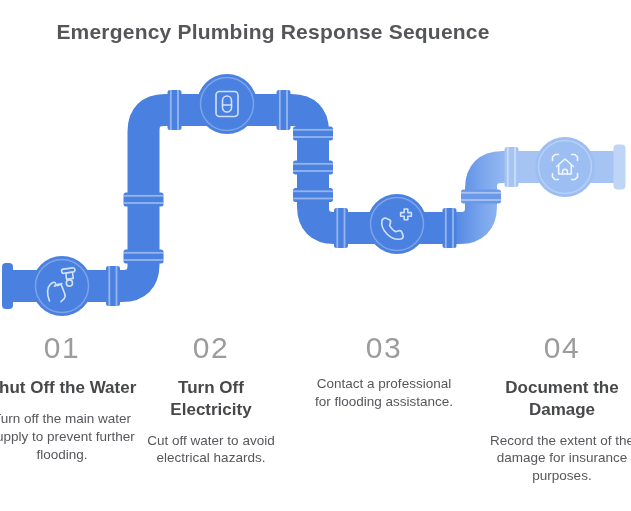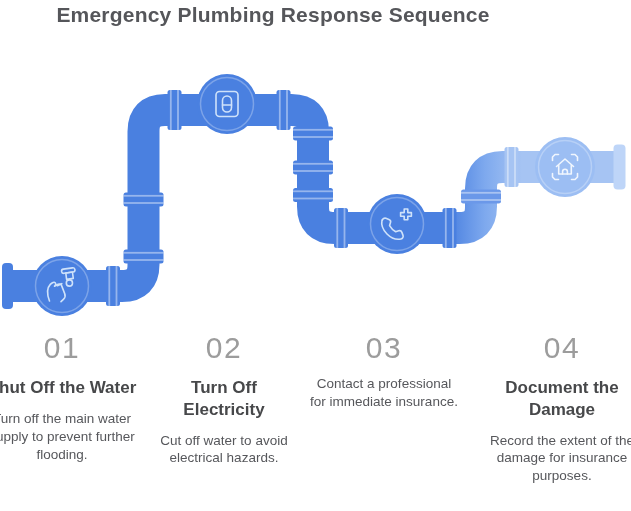--- a/index.html
+++ b/index.html
@@ -2,27 +2,27 @@
 <html style="--pipe-main: #4a80e0; --pipe-light: #a6c4f3; --pipe-cap-light: #bed5f8; --circle-light: #9cbef3; --icon-stroke: #cfe2fa; --title-color: #55565a; --number-color: #9c9c9c; --heading-color: #47484a; --body-color: #56575b;"><head>
 <meta charset="utf-8">
 <style>
   html,body{margin:0;padding:0;}
   body{
     width:631px;height:511px;position:relative;overflow:hidden;
     background:#ffffff;
     font-family:"Liberation Sans", sans-serif;
   }
   .title{
-    position:absolute;top:3px;left:0;width:546px;text-align:center;
+    position:absolute;top:20px;left:0;width:546px;text-align:center;
     font-size:21px;font-weight:bold;letter-spacing:.2px;
     color:var(--title-color,#55565a);
   }
   .pipe-svg{position:absolute;left:0;top:0;}
   .col{position:absolute;top:331px;width:150px;text-align:center;}
-  .col-1{left:-13px}.col-2{left:149px}.col-3{left:309px}.col-4{left:487px}
+  .col-1{left:-13px}.col-2{left:136px}.col-3{left:309px}.col-4{left:487px}
   .num{
     font-size:30px;font-weight:300;line-height:1.1;letter-spacing:1.5px;
     color:var(--number-color,#9c9c9c);
   }
   .step-title{
     margin-top:13px;font-size:17px;font-weight:bold;line-height:1.28;
     color:var(--heading-color,#47484a);
   }
   .step-desc{
     margin-top:11px;font-size:13.5px;line-height:1.33;
@@ -137,19 +137,19 @@
   <div class="step-title">Shut Off the Water</div>
   <div class="step-desc">Turn off the main water supply to prevent further flooding.</div>
 </div>
 <div class="col col-2">
   <div class="num">02</div>
   <div class="step-title">Turn Off Electricity</div>
   <div class="step-desc">Cut off water to avoid electrical hazards.</div>
 </div>
 <div class="col col-3">
   <div class="num">03</div>
-  <div class="step-desc">Contact a professional for immediate insurance.</div>
+  <div class="step-desc">Contact a professional for flooding assistance.</div>
 </div>
 <div class="col col-4">
   <div class="num">04</div>
   <div class="step-title">Document the Damage</div>
   <div class="step-desc">Record the extent of the damage for insurance purposes.</div>
 </div>
 
 </body></html>

